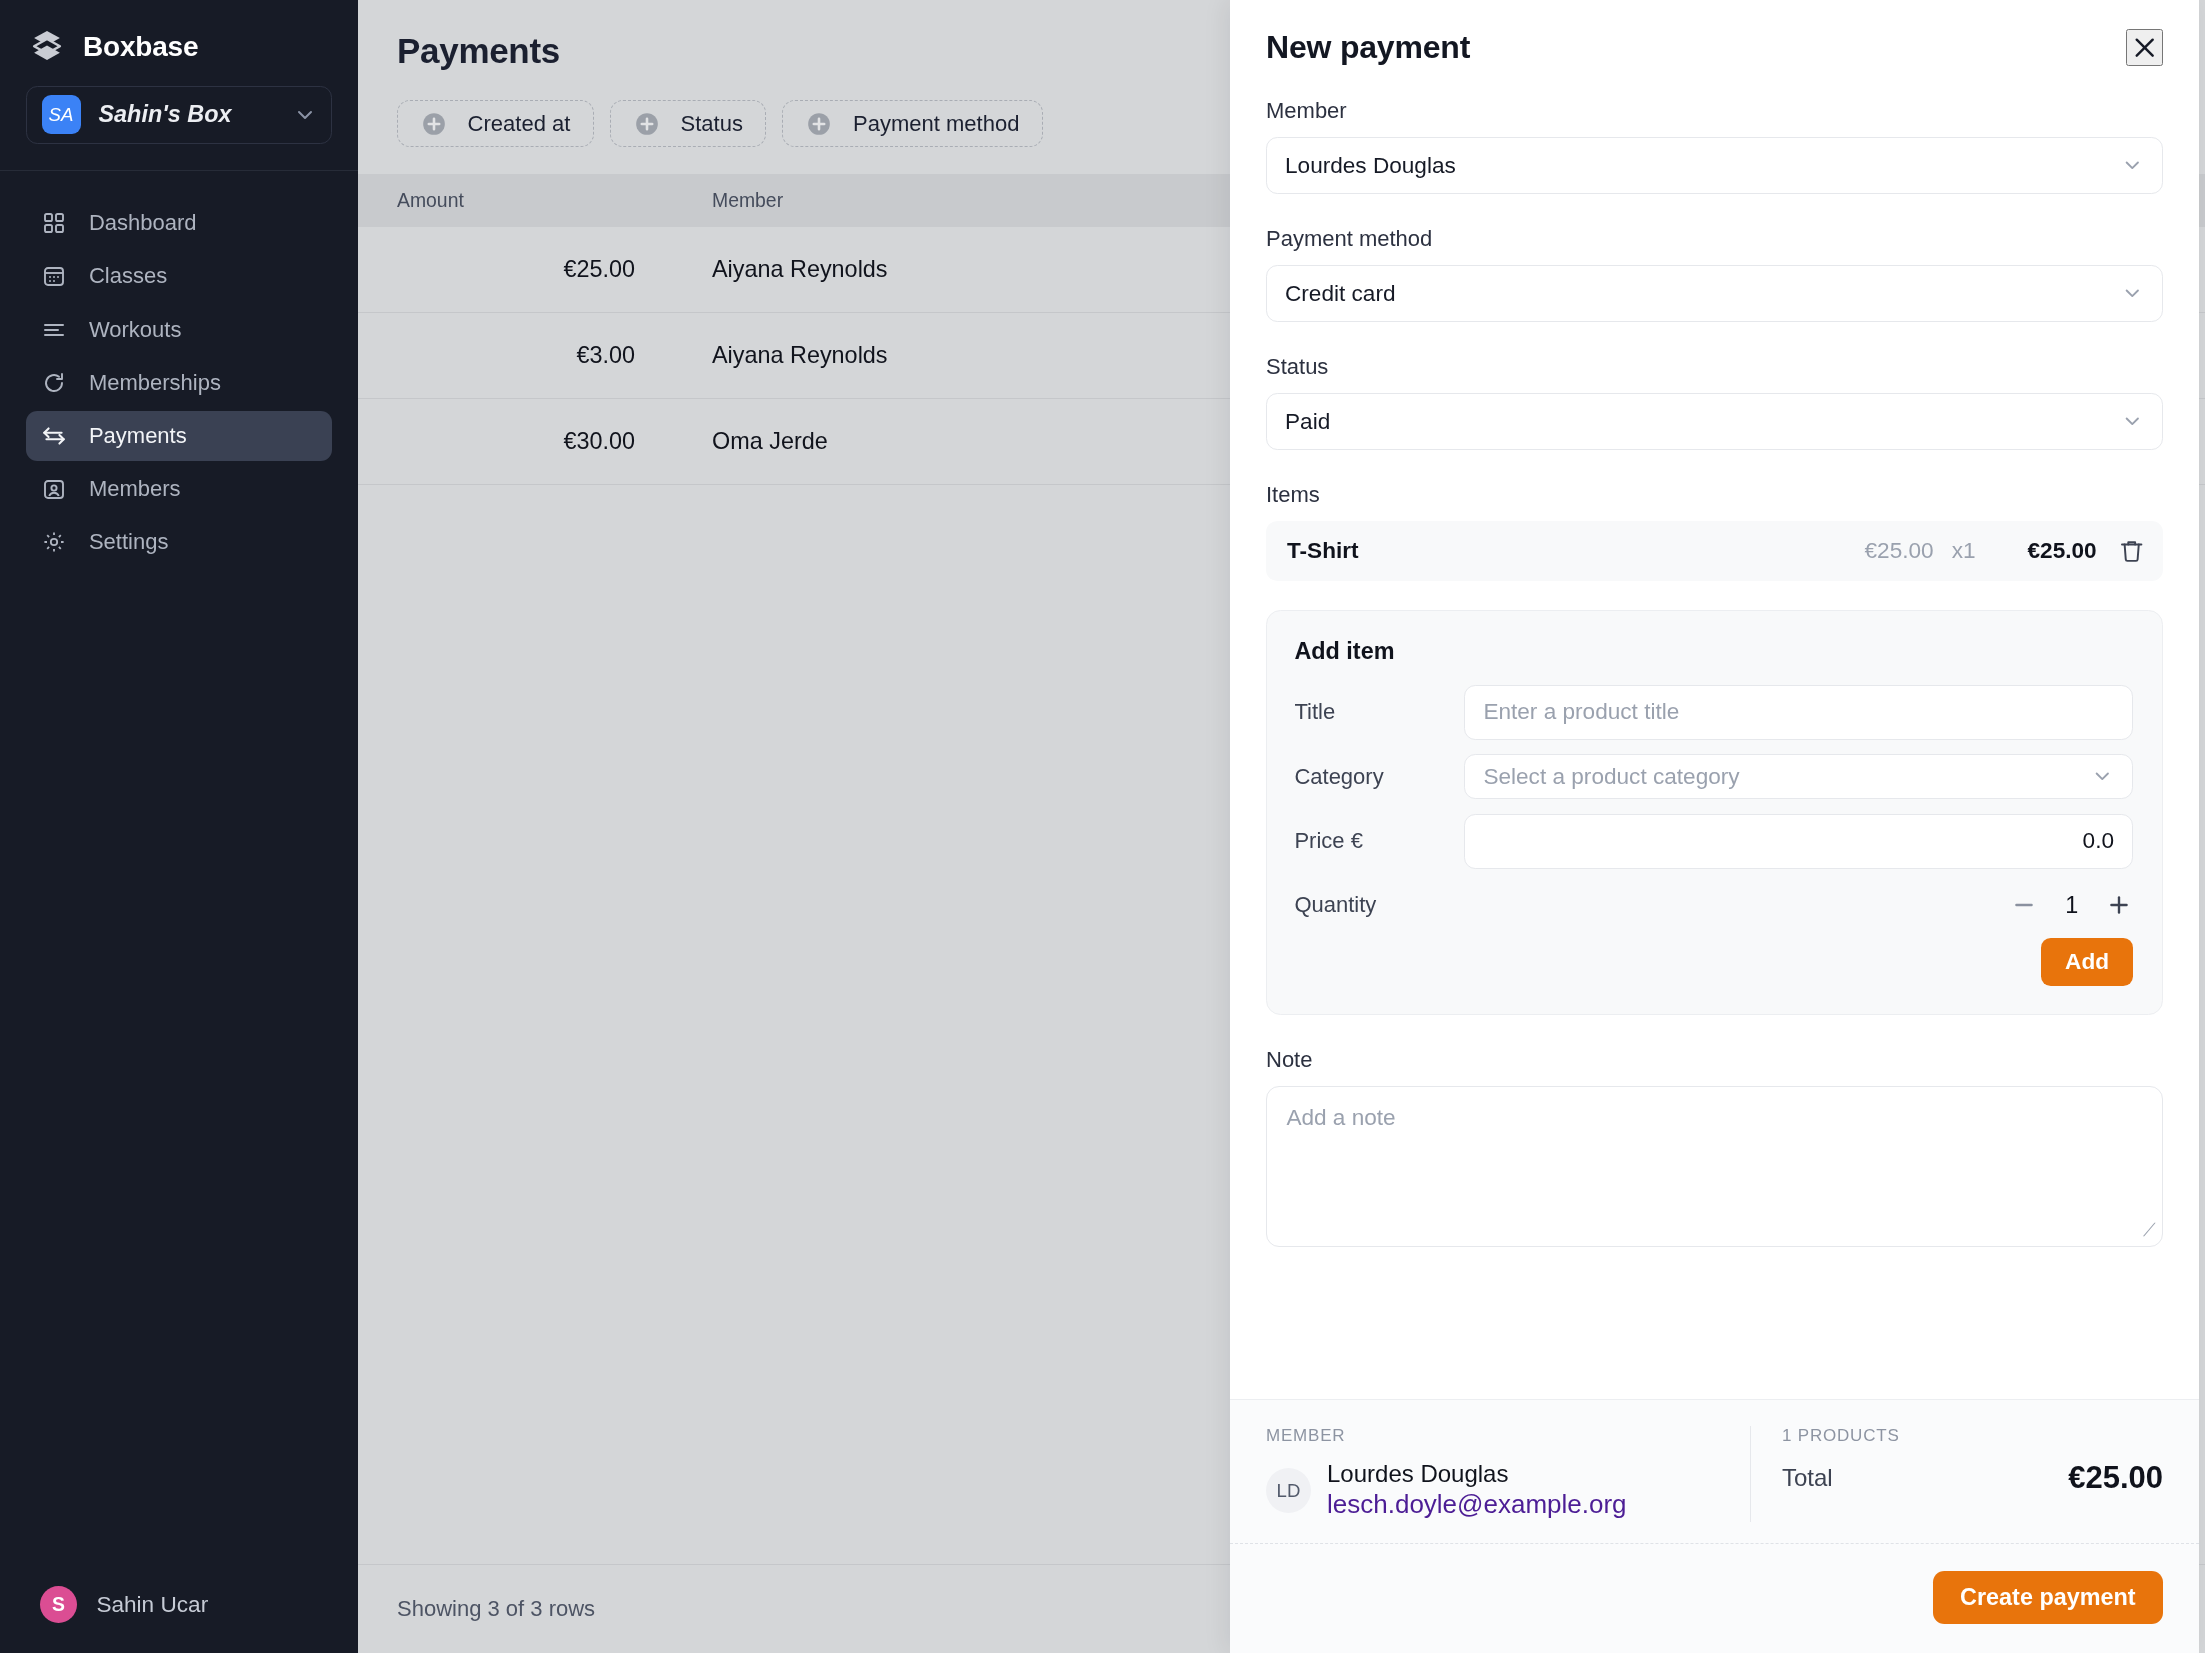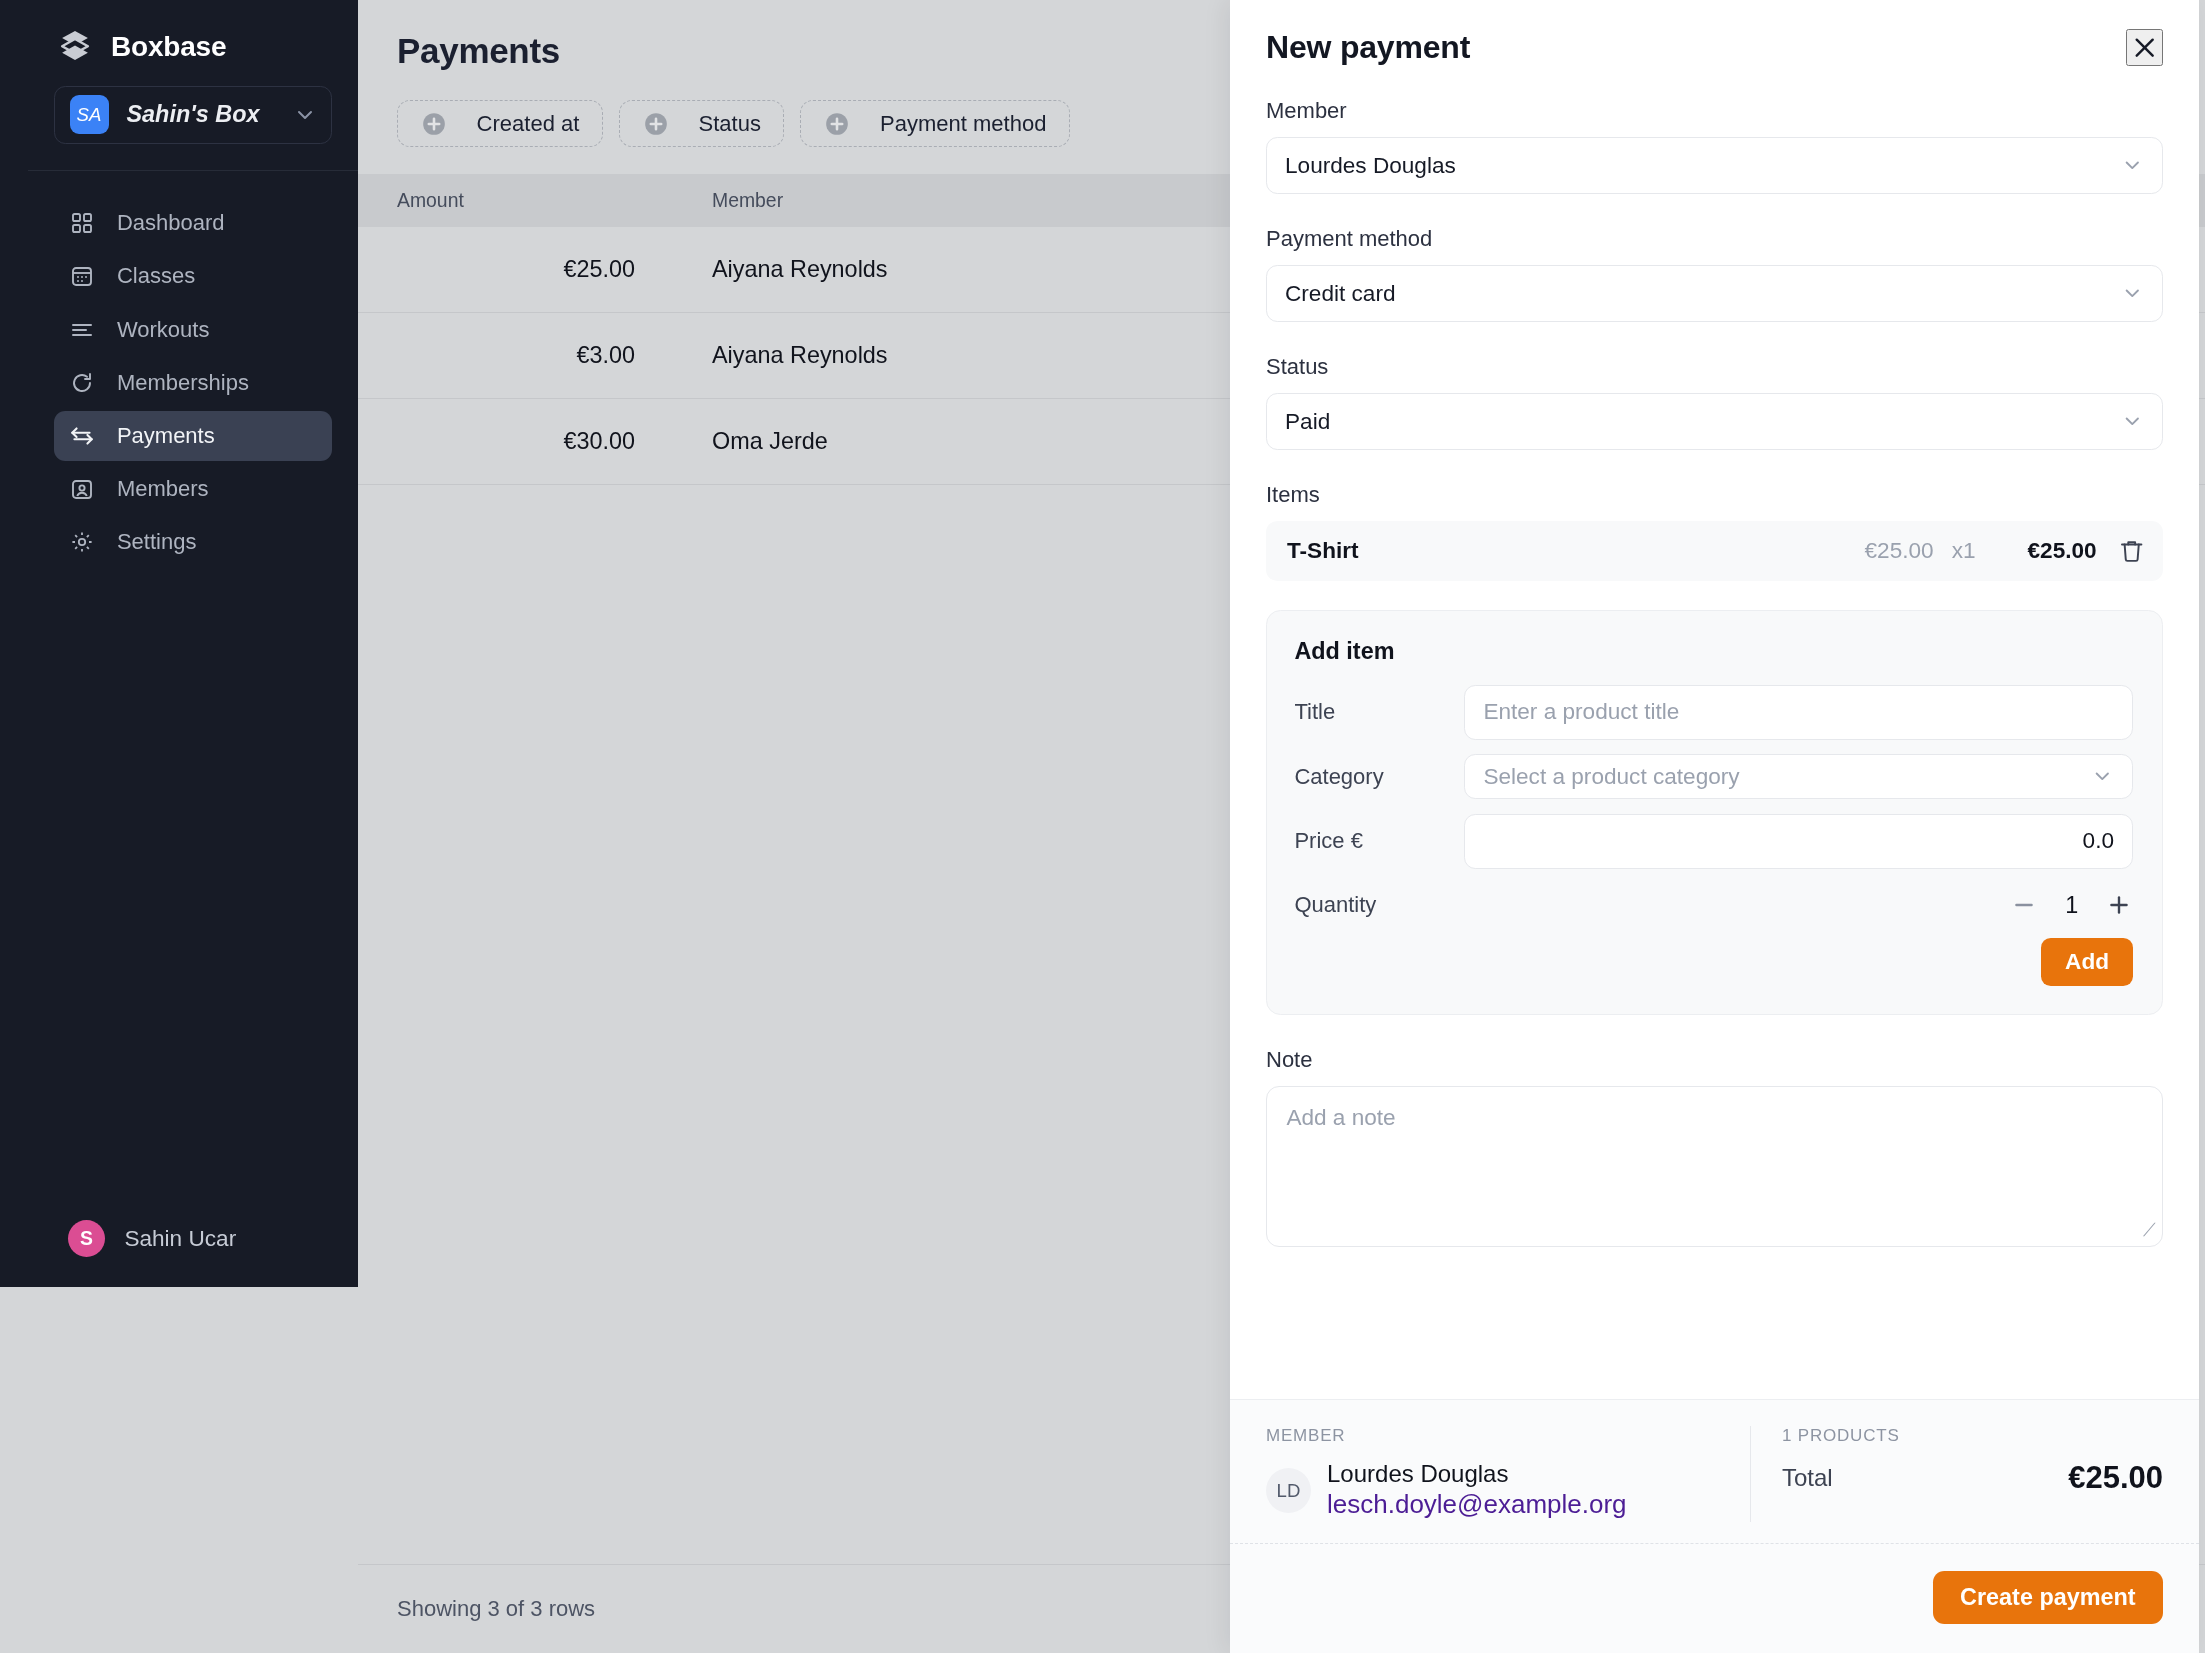--- a/index.html
+++ b/index.html
@@ -6,25 +6,24 @@
   html, body {
     width: 2205px; height: 1653px;
     font-family: "Liberation Sans", sans-serif;
     background: #d4d6d8;
     overflow: hidden;
   }
   .app { display: flex; width: 2205px; height: 1653px; position: relative; }
 
   
   .sidebar {
-    width: 358px; height: 1287px;
+    width: 358px; height: 1653px;
     background: #171b26;
     display: flex; flex-direction: column;
     flex: 0 0 358px;
-    padding-left: 28px;
   }
   .sb-brand {
     display: flex; align-items: center; gap: 18px;
     padding: 27.4px 32px 14.5px 29px;
   }
   .sb-brand-name {
     color: #ffffff; font-size: 28px; font-weight: bold; letter-spacing: -0.2px;
   }
   .sb-org {
     margin: 4.8px 26px 0 26px;
@@ -71,21 +70,21 @@
     flex: 1; height: 1653px;
     background: #d4d6d8;
     display: flex; flex-direction: column;
     position: relative;
     min-width: 0;
   }
   .main-head { padding: 31px 39px 0 39px; }
   .page-title { font-size: 35px; font-weight: bold; color: #1b2030; letter-spacing: -0.3px; }
   .filters { display: flex; gap: 16px; margin-top: 29px; padding-bottom: 27.4px; }
   .chip {
-    display: flex; align-items: center; gap: 30px;
+    display: flex; align-items: center; gap: 21px;
     border: 1.6px dashed #a9adb4;
     border-radius: 13px;
     padding: 0 22.6px; height: 47px;
     font-size: 22px; color: #1b2030;
     background: transparent;
   }
   .chip-plus { width: 26px; height: 26px; flex: 0 0 26px; display:flex; }
 
   .table { width: 100%; }
   .thead {

